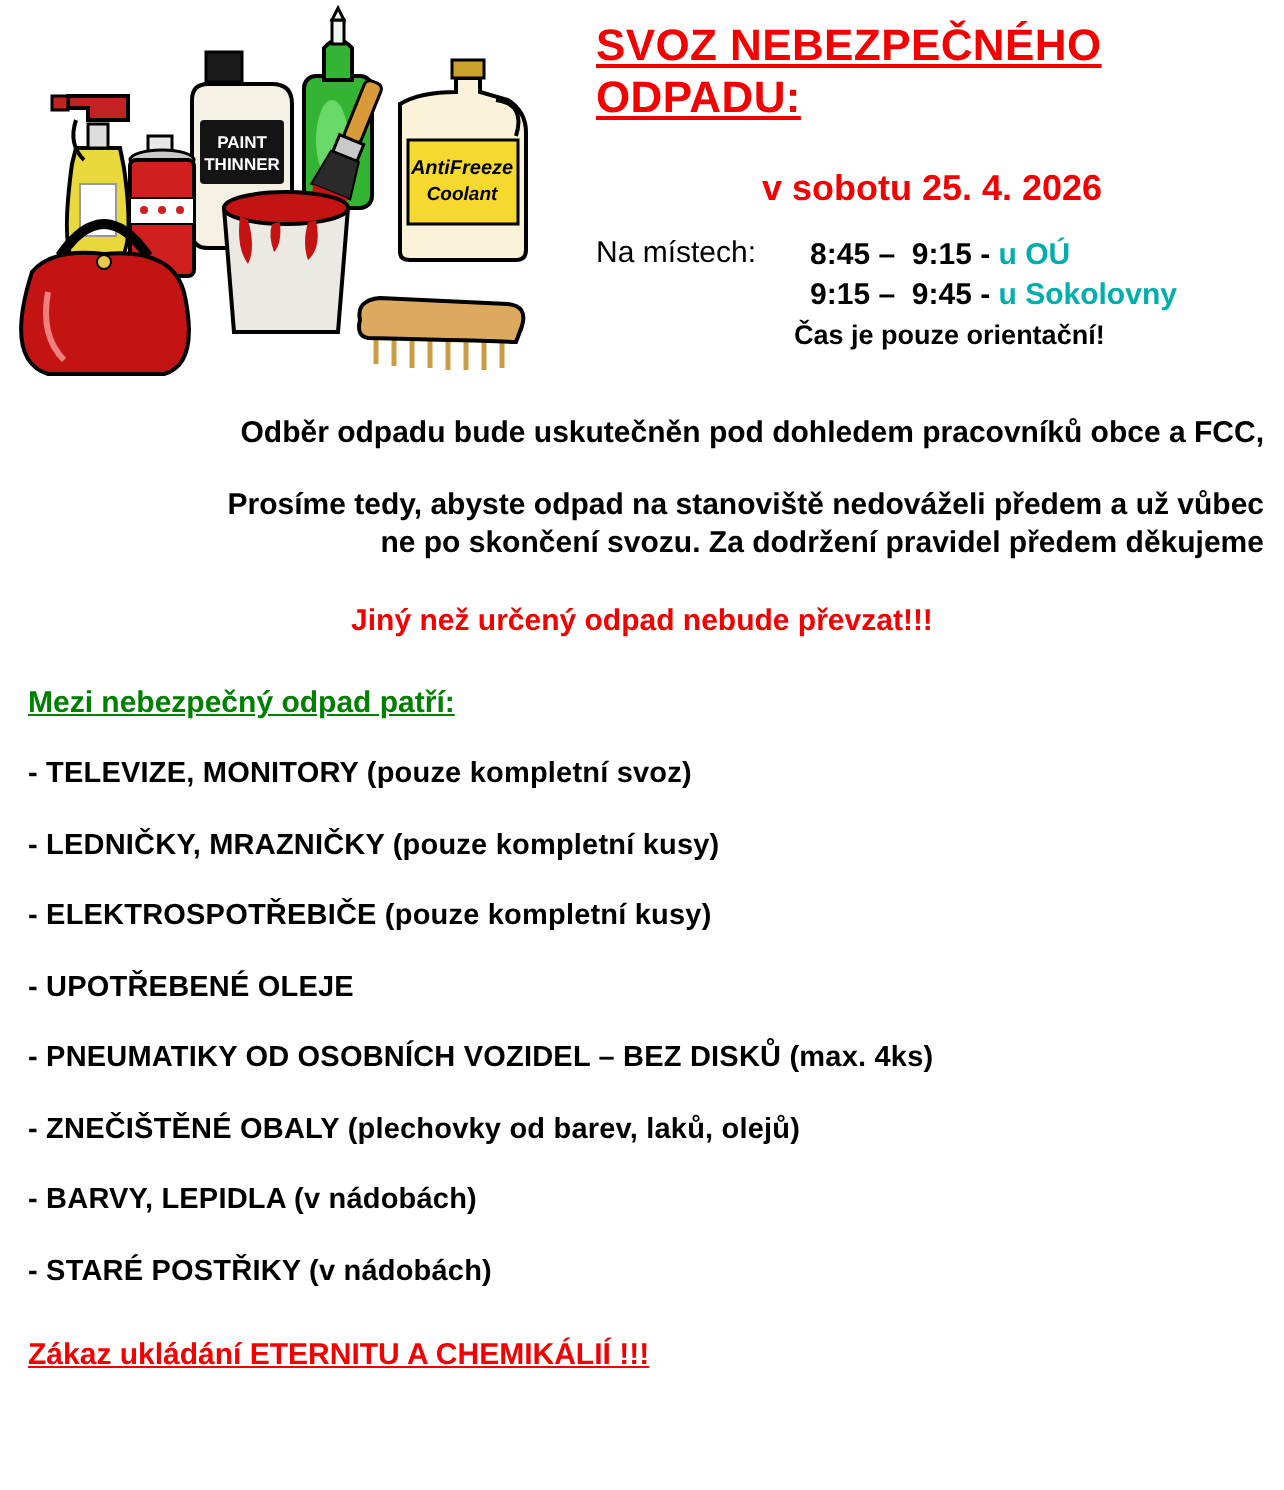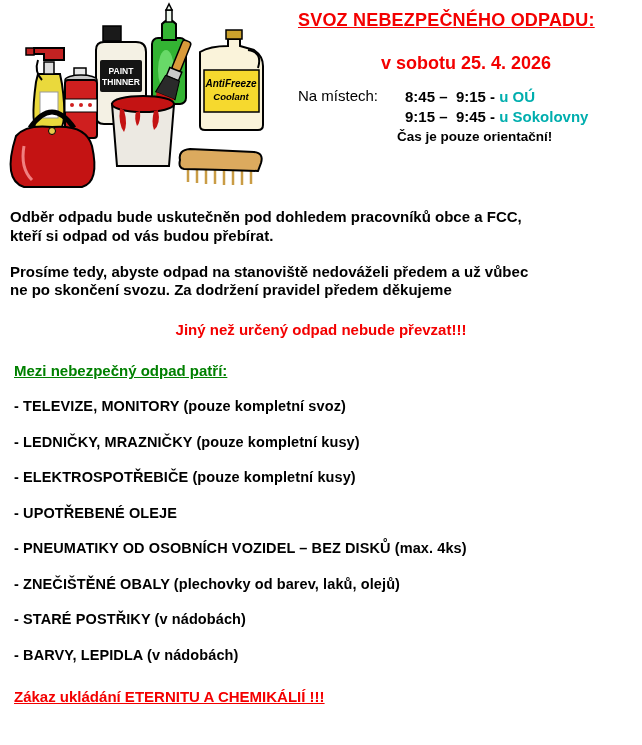--- a/index.html
+++ b/index.html
@@ -4,32 +4,32 @@
 <style>
   * { margin:0; padding:0; box-sizing:border-box; }
   html,body { background:#fff; }
   body { font-family:"Liberation Sans", sans-serif; color:#000; }
   .page { width:642px; height:745px; background:#fff; overflow:hidden; position:relative; }
 
   .top { display:flex; }
   .illustration { width:292px; height:200px; flex:none; }
   .header-col { flex:1; padding:10px 8px 0 6px; }
 
-  .title { color:var(--red); font-size:18px; font-weight:bold; text-decoration:underline; letter-spacing:.2px; }
+  .title { color:var(--red); font-size:22px; font-weight:bold; text-decoration:underline; letter-spacing:.2px; }
   .date  { color:var(--red); font-size:18px; font-weight:bold; text-align:center; margin-top:22px; }
   .subtitle { font-size:15px; margin-top:24px; }
 
   .times-row { display:flex; margin-top:13px; font-size:15px; }
   .places-label { margin-right:7px; white-space:pre; }
   .time-line { line-height:1.35; }
   .time  { font-weight:bold; white-space:pre;margin-left:20px; }
   .place { font-weight:bold; color:var(--teal); }
   .time-note { font-weight:bold; font-size:13.5px; margin-top:1px; margin-left:12px; }
 
-  .centered-block { text-align:left; font-weight:bold; font-size:15px; line-height:1.25; padding:0 10px; }
+  .centered-block { text-align:right; font-weight:bold; font-size:15px; line-height:1.25; padding:0 10px; }
   .para1 { margin-top:8px; }
   .para2 { margin-top:17px; }
   .warning { color:var(--red); font-weight:bold; font-size:15px; text-align:center; margin-top:21px; }
 
   .list-heading { color:var(--green); font-weight:bold; font-size:15px; text-decoration:underline; margin:24px 0 0 14px; }
   .waste-list { margin:19px 0 0 14px; }
   .waste-item { font-weight:bold; font-size:14.5px; margin-bottom:19.5px; letter-spacing:.1px; }
 
   .footer-ban { color:var(--red); font-weight:bold; font-size:15px; text-decoration:underline; margin:25px 0 0 14px; }
 </style>
@@ -139,38 +139,37 @@
             <span class="place">u Sokolovny</span>
           </div>
           <div class="time-note">Čas je pouze orientační!</div>
         </div>
       </div>
     </div>
   </div>
 
   <div class="centered-block para1">
     <div>Odběr odpadu bude uskutečněn pod dohledem pracovníků obce a FCC,</div>
-    <div>kteří si odpad od vás budou přebírat.</div>
   </div>
 
   <div class="centered-block para2">
     <div>Prosíme tedy, abyste odpad na stanoviště nedováželi předem a už vůbec</div>
     <div>ne po skončení svozu. Za dodržení pravidel předem děkujeme</div>
   </div>
 
   <div class="warning">Jiný než určený odpad nebude převzat!!!</div>
 
   <div class="list-heading">Mezi nebezpečný odpad patří:</div>
 
   <div class="waste-list">
     <div class="waste-item">- TELEVIZE, MONITORY (pouze kompletní svoz)</div>
     <div class="waste-item">- LEDNIČKY, MRAZNIČKY (pouze kompletní kusy)</div>
     <div class="waste-item">- ELEKTROSPOTŘEBIČE (pouze kompletní kusy)</div>
     <div class="waste-item">- UPOTŘEBENÉ OLEJE</div>
     <div class="waste-item">- PNEUMATIKY OD OSOBNÍCH VOZIDEL – BEZ DISKŮ (max. 4ks)</div>
     <div class="waste-item">- ZNEČIŠTĚNÉ OBALY (plechovky od barev, laků, olejů)</div>
+    <div class="waste-item">- BARVY, LEPIDLA (v nádobách)</div>
     <div class="waste-item">- STARÉ POSTŘIKY (v nádobách)</div>
-    <div class="waste-item">- BARVY, LEPIDLA (v nádobách)</div>
   </div>
 
   <div class="footer-ban">Zákaz ukládání ETERNITU A CHEMIKÁLIÍ !!!</div>
 
 </div>
 
 </body></html>

